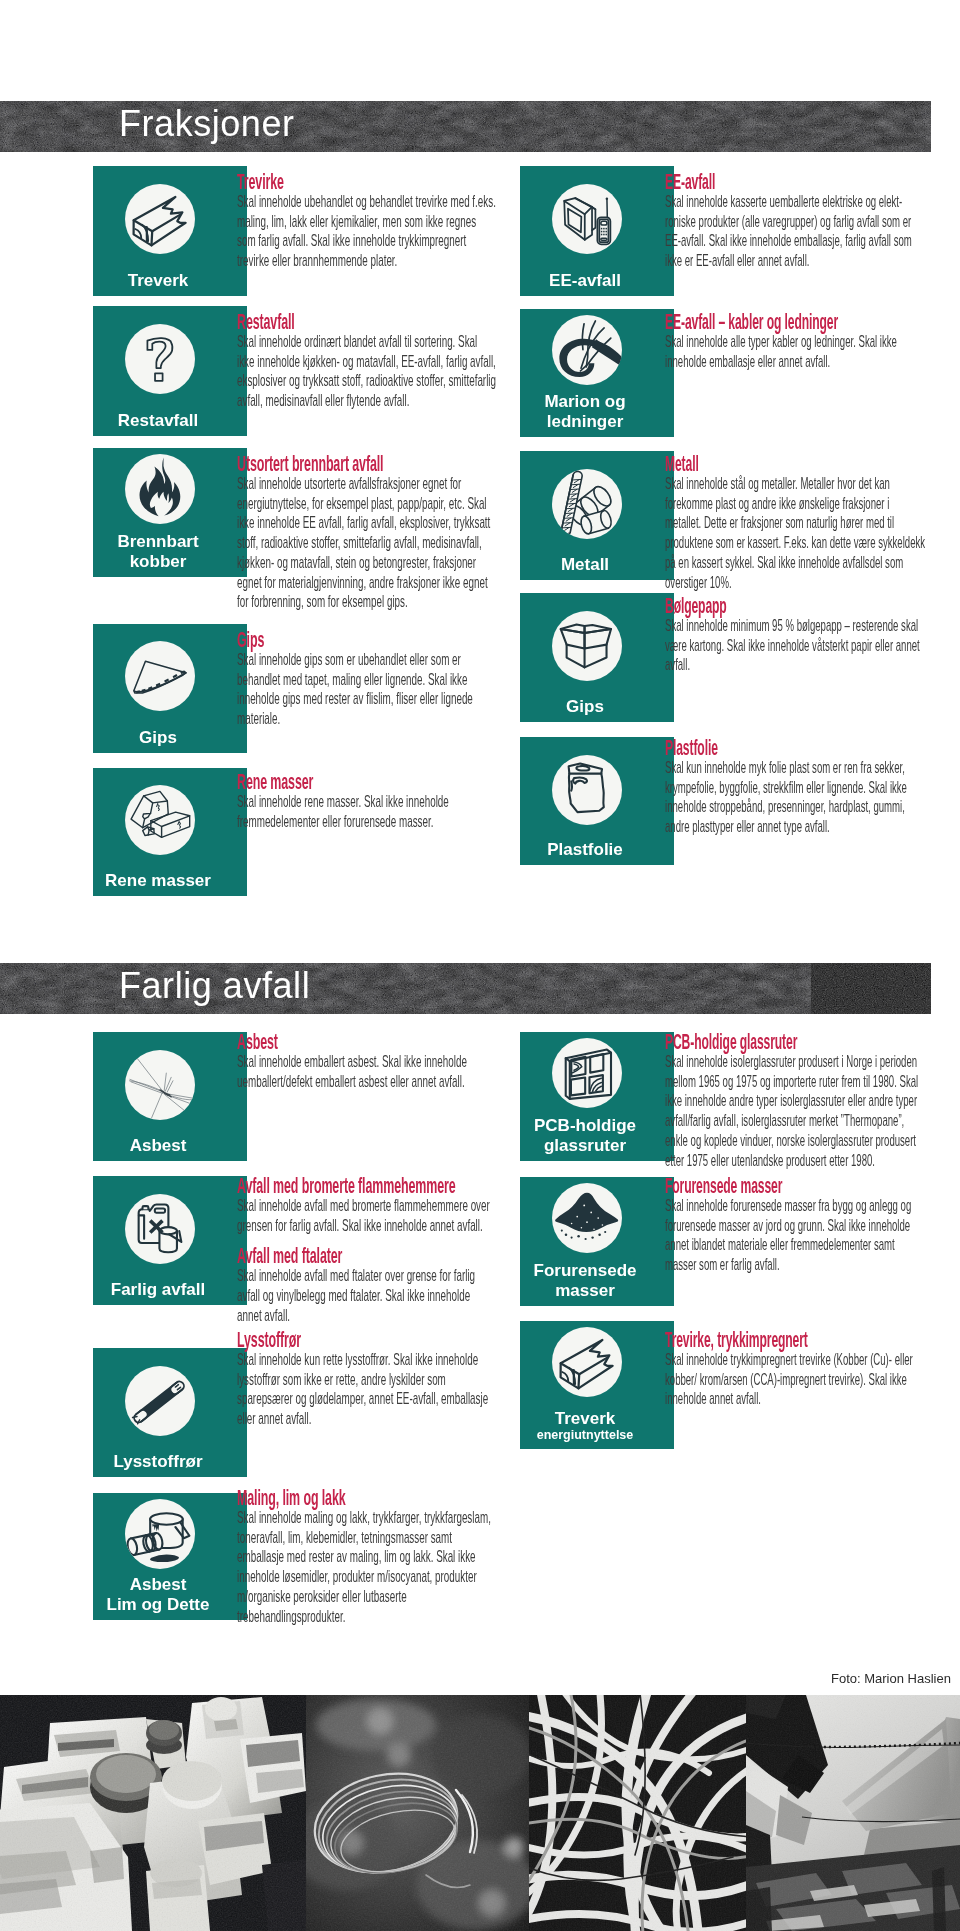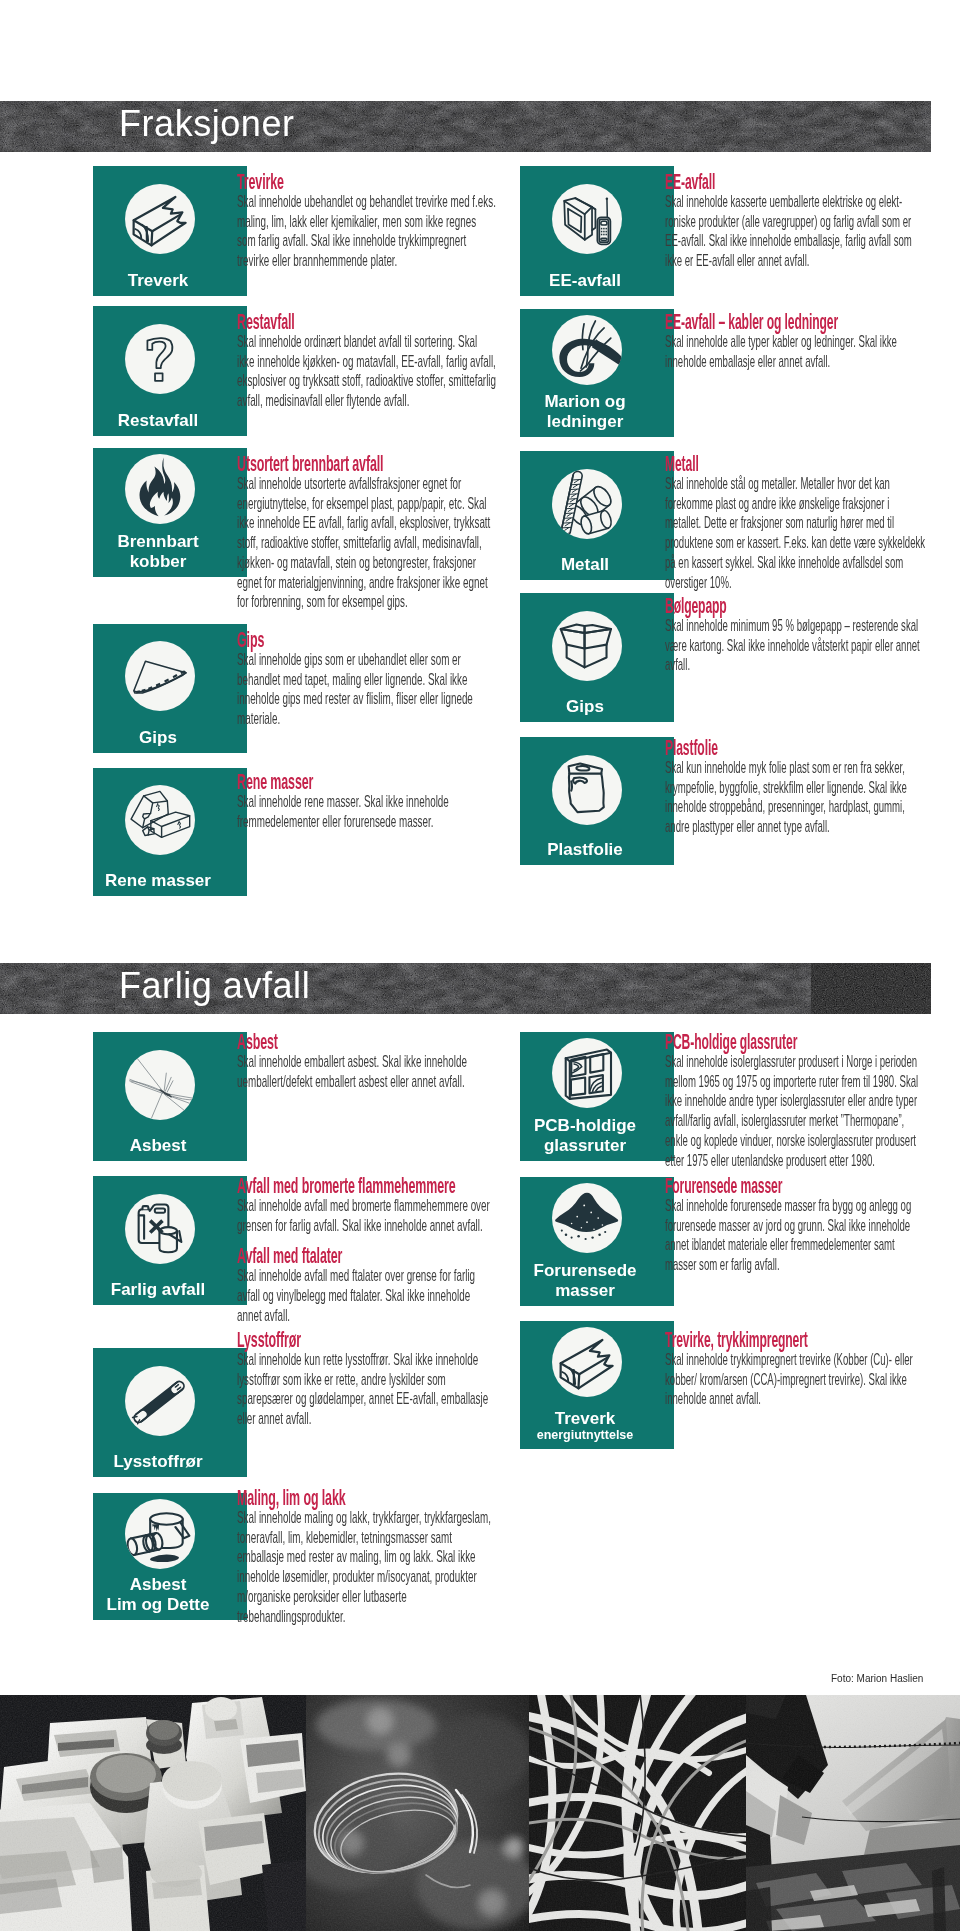--- a/index.html
+++ b/index.html
@@ -27,21 +27,21 @@
 
   
   .txt{position:absolute;transform-origin:left top;transform:scaleX(0.5791);}
   .txt.r{transform:scaleX(0.5640);}
   .txt h3{margin:0;color:#c5234b;font-size:21.5px;font-weight:bold;line-height:20px;
       letter-spacing:-.2px;}
   .txt p{margin:0;color:#3c3c3c;font-size:17px;line-height:19.7px;}
   .txt .gap{height:11px;}
 
   
-  .credit{position:absolute;color:#2b2b2b;font-size:10px;line-height:14px;}
+  .credit{position:absolute;color:#2b2b2b;font-size:13px;line-height:14px;}
   .photos{position:absolute;left:0;top:1695px;width:960px;height:236px;overflow:hidden;}
   .photos .ph{position:absolute;top:0;height:236px;overflow:hidden;}
   .photos .ph svg{display:block;width:100%;height:236px;}
 </style>
 </head>
 <body>
 
 <div class="band" style="top:101px">
   <svg class="tex" xmlns="http://www.w3.org/2000/svg">
     <filter id="gr1" x="0" y="0" width="100%" height="100%">

